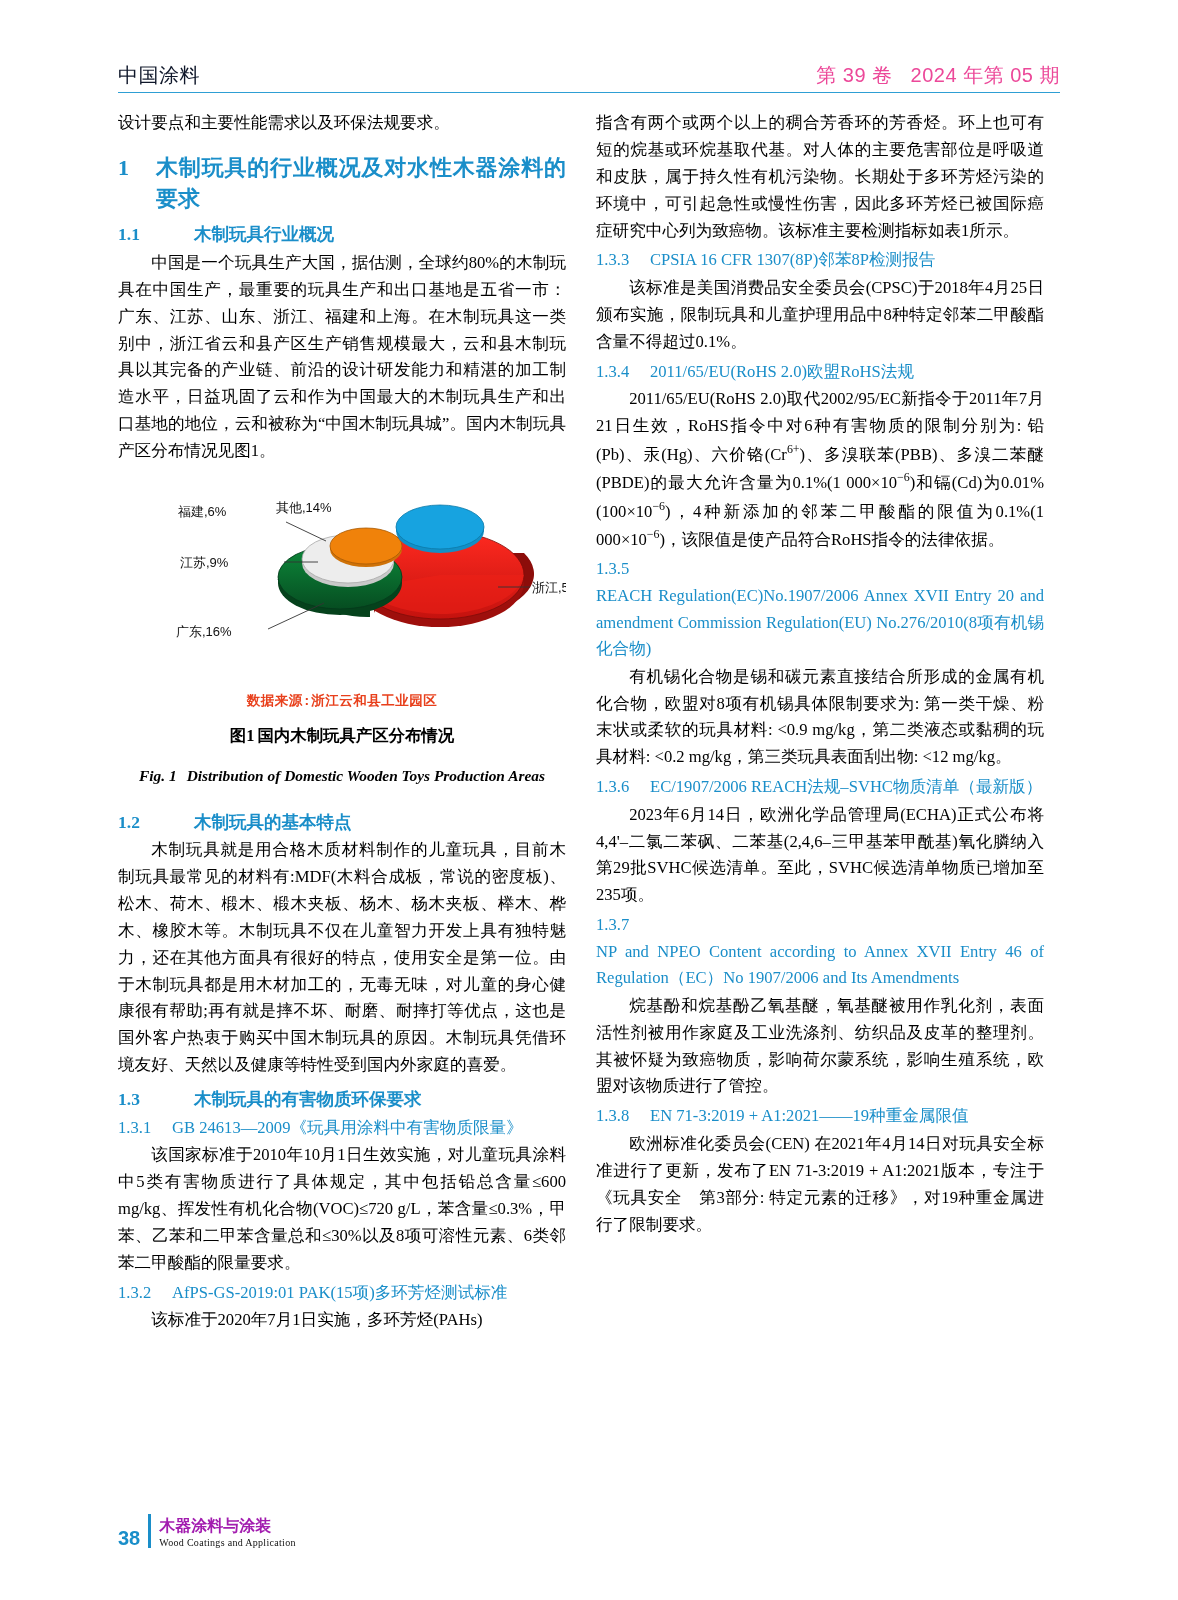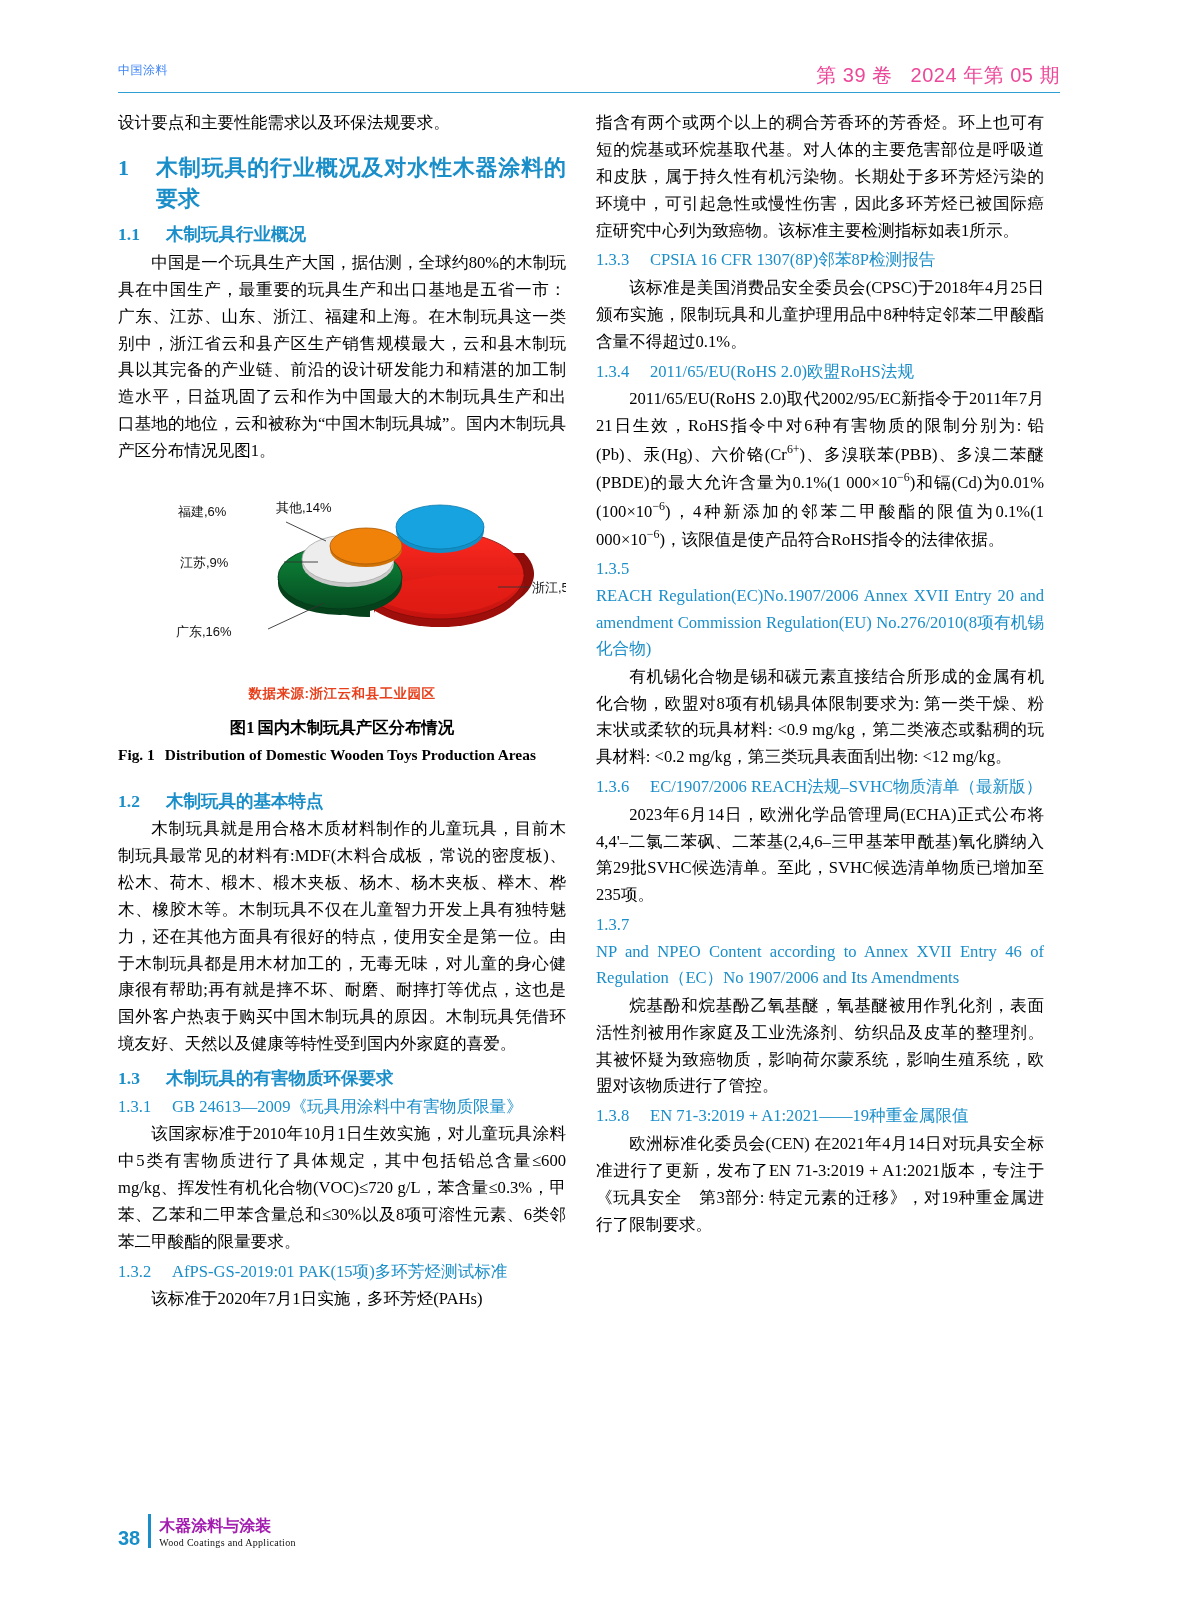--- a/index.html
+++ b/index.html
@@ -28,23 +28,23 @@
     left: 118px;
     top: 62px;
     width: 942px;
     height: 30px;
     border-bottom: 1.5px solid #2e9fd4;
   }
   .header-left {
     position: absolute;
     left: 0;
     top: 0;
-    font-size: 12px;
+    font-size: 20px;
     font-family: "Liberation Sans", sans-serif;
-    color: #3b82f6;
+    color: #0f172a;
     letter-spacing: 0.5px;
   }
   .header-right {
     position: absolute;
     right: 0;
     top: 0;
     font-size: 20px;
     font-family: "Liberation Sans", sans-serif;
     color: #ec4899;
     letter-spacing: 0.5px;
@@ -85,20 +85,21 @@
   h1.sec .num { width: 38px; flex: none; }
   h1.sec .txt { flex: 1; }
 
   h2.sub {
     color: #1a8ec9;
     font-size: 17.5px;
     font-weight: bold;
     margin: 8px 0 3px 0;
     line-height: 1.4;
     display: flex;
+    gap: 28px;
   }
   h2.sub .num { width: 48px; flex: none; }
   h2.sub .txt { flex: 1; }
 
   h3.subsub {
     color: #1a8ec9;
     font-size: 16.6px;
     font-weight: normal;
     margin: 3px 0 1px 0;
     line-height: 1.6;
@@ -117,38 +118,39 @@
   }
   .chart-canvas {
     position: absolute;
     left: 0; top: 0;
   }
   .src-line {
     text-align: center;
     color: #e8401c;
     font-size: 13.5px;
     font-weight: bold;
-    font-family: Liberation Sans, sans-serif;
-    margin-top: 4px;
+    font-family: Liberation Mono, monospace;
+    margin-top: 12px;
     letter-spacing: 0.5px;
   }
   .fig-cap-cn {
     text-align: center;
     font-weight: bold;
     font-size: 16.4px;
     margin-top: 10px;
   }
   .fig-cap-cn .lbl { margin-right: 3px; }
   .fig-cap-en {
-    text-align: left;
+    text-align: center;
     font-weight: bold;
     font-size: 15.4px;
-    margin-top: 3px;
+    margin-top: 16px;
     line-height: 1.45;
     font-family: "Liberation Serif", serif;
+    font-style: italic;
   }
   .fig-cap-en .lbl { margin-right: 10px; }
 
   
   .footer {
     position: absolute;
     left: 118px;
     bottom: 52px;
     display: flex;
     align-items: flex-end;

